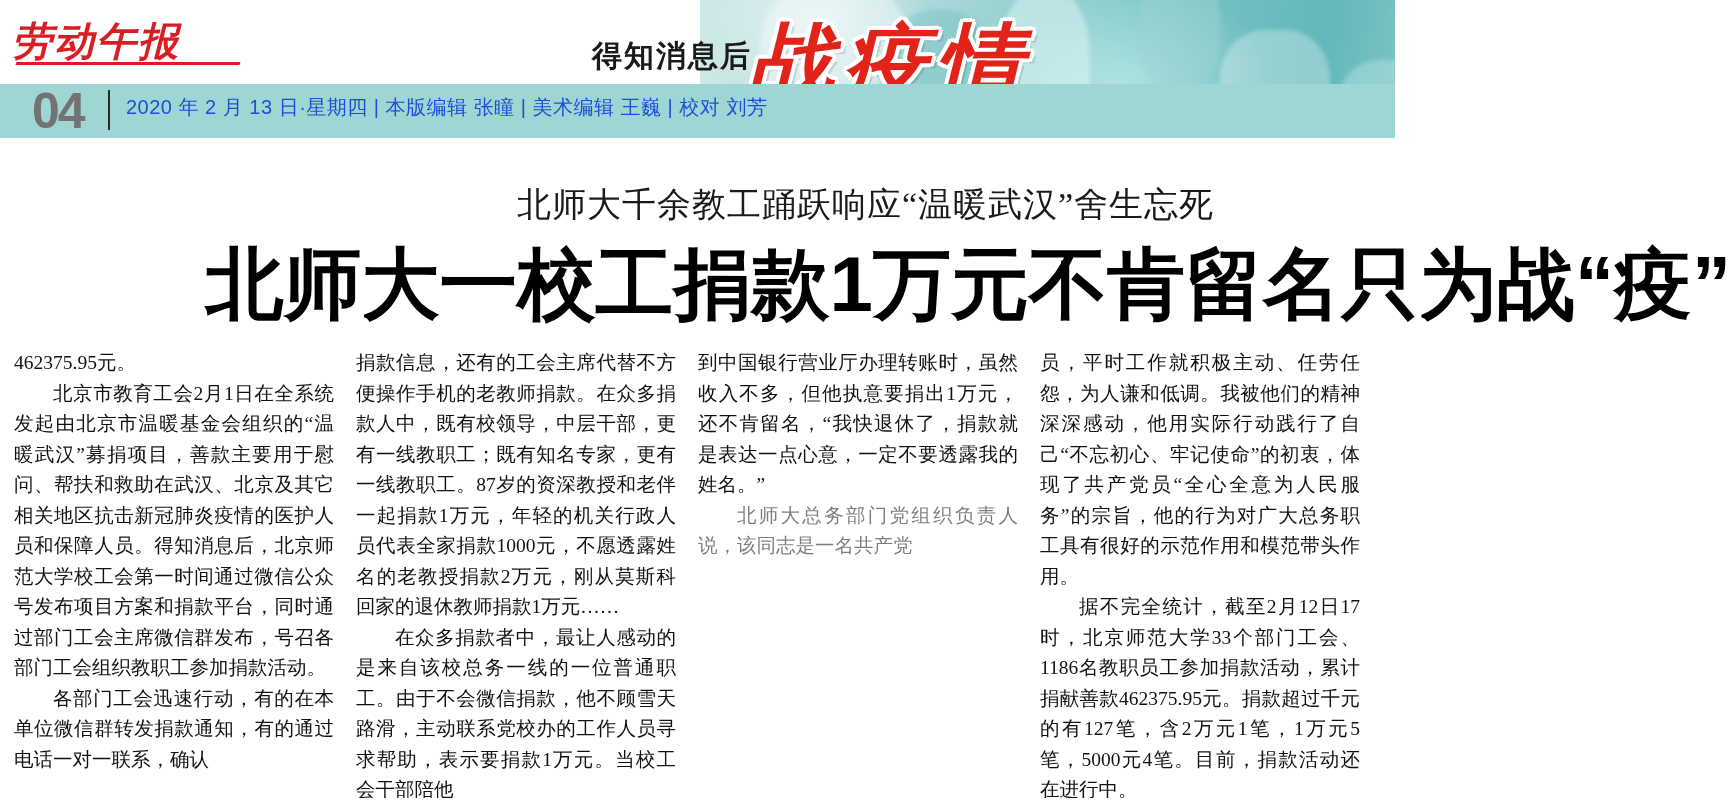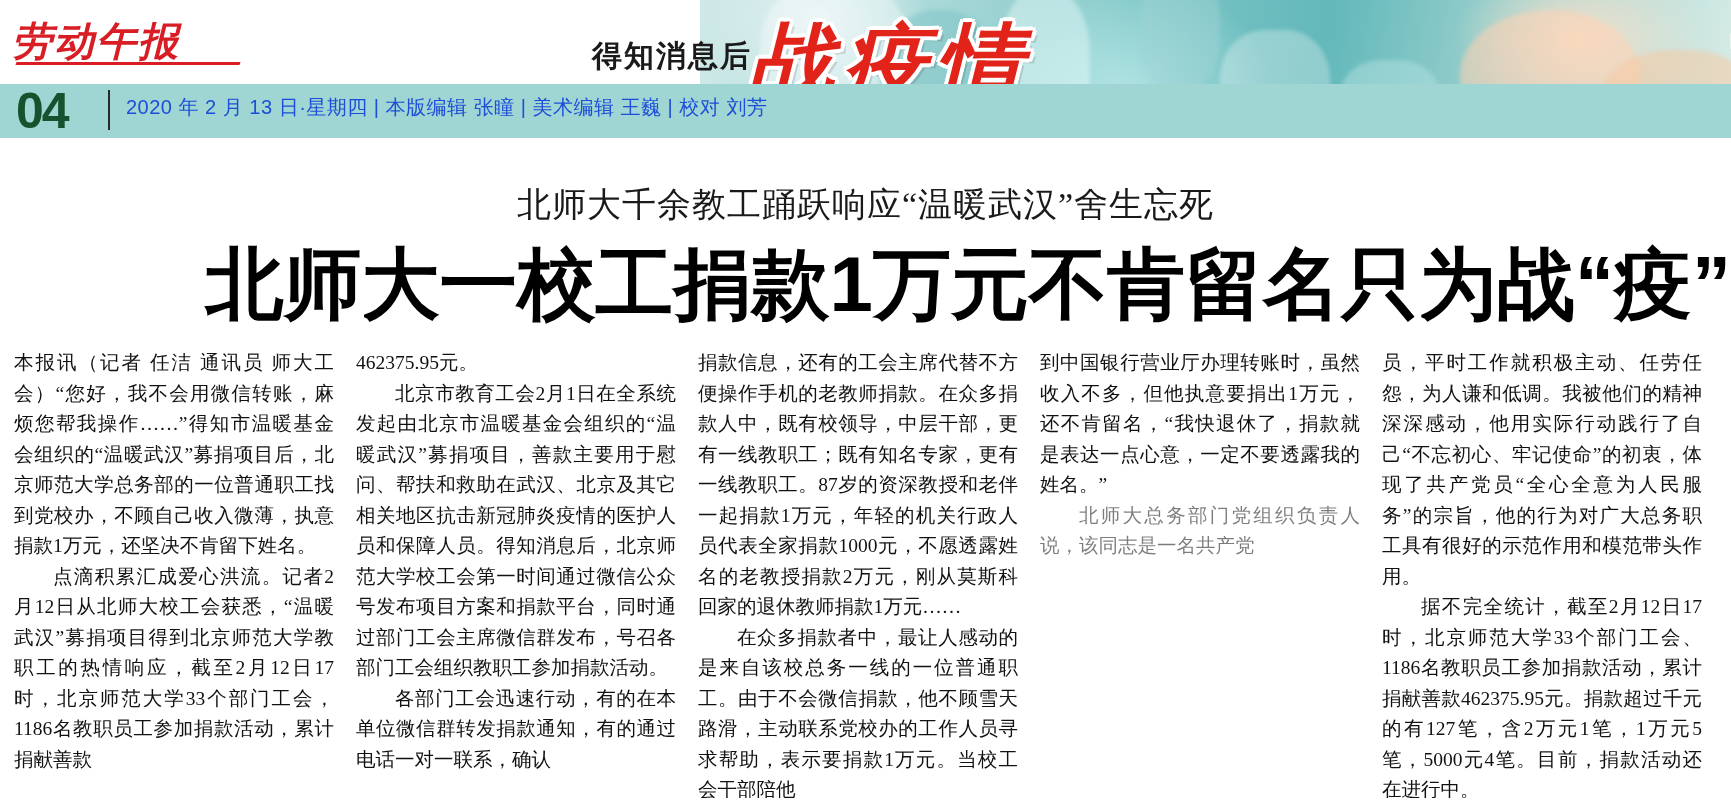--- a/index.html
+++ b/index.html
@@ -11,21 +11,21 @@
     width: 1731px;
     height: 812px;
     font-family: "Liberation Serif", "DejaVu Serif", serif;
     overflow: hidden;
     position: relative;
   }
 
   
   .masthead {
     position: relative;
-    width: 1731px;
+    width: 1395px;
     height: 138px;
     overflow: hidden;
     background: #ffffff;
   }
   
   .masthead-photo {
     position: absolute;
     left: 700px;
     top: 0;
     width: 1031px;
@@ -121,25 +121,25 @@
   .info-bar {
     position: absolute;
     left: 0;
     top: 84px;
     width: 1731px;
     height: 54px;
     background: #9fd6d3;
   }
   .page-number {
     position: absolute;
-    left: 16px;
+    left: 32px;
     top: 82px;
     font-size: 50px;
     font-weight: bold;
-    color: #14532d;
+    color: #737373;
     font-family: "Liberation Sans", sans-serif;
     letter-spacing: -2px;
     line-height: 58px;
   }
   .info-divider {
     position: absolute;
     left: 108px;
     top: 90px;
     width: 2px;
     height: 40px;
@@ -236,24 +236,20 @@
   <div class="page-number">04</div>
   <div class="info-divider"></div>
   <div class="info-text">2020 年 2 月 13 日·星期四 | 本版编辑 张瞳 | 美术编辑 王巍 | 校对 刘芳</div>
 </div>
 
 <div class="shoulder-title">北师大千余教工踊跃响应“温暖武汉”舍生忘死</div>
 <div class="main-title">北师大一校工捐款1万元不肯留名只为战“疫”</div>
 
 <div class="columns">
 
-  <div class="col">
-    <p class="lead">本报讯（记者 任洁 通讯员 师大工会）“您好，我不会用微信转账，麻烦您帮我操作……”得知市温暖基金会组织的“温暖武汉”募捐项目后，北京师范大学总务部的一位普通职工找到党校办，不顾自己收入微薄，执意捐款1万元，还坚决不肯留下姓名。</p>
-    <p>点滴积累汇成爱心洪流。记者2月12日从北师大校工会获悉，“温暖武汉”募捐项目得到北京师范大学教职工的热情响应，截至2月12日17时，北京师范大学33个部门工会，1186名教职员工参加捐款活动，累计捐献善款</p>
-  </div>
 
   <div class="col">
     <p class="lead">462375.95元。</p>
     <p>北京市教育工会2月1日在全系统发起由北京市温暖基金会组织的“温暖武汉”募捐项目，善款主要用于慰问、帮扶和救助在武汉、北京及其它相关地区抗击新冠肺炎疫情的医护人员和保障人员。得知消息后，北京师范大学校工会第一时间通过微信公众号发布项目方案和捐款平台，同时通过部门工会主席微信群发布，号召各部门工会组织教职工参加捐款活动。</p>
     <p>各部门工会迅速行动，有的在本单位微信群转发捐款通知，有的通过电话一对一联系，确认</p>
   </div>
 
   <div class="col">
     <p class="lead">捐款信息，还有的工会主席代替不方便操作手机的老教师捐款。在众多捐款人中，既有校领导，中层干部，更有一线教职工；既有知名专家，更有一线教职工。87岁的资深教授和老伴一起捐款1万元，年轻的机关行政人员代表全家捐款1000元，不愿透露姓名的老教授捐款2万元，刚从莫斯科回家的退休教师捐款1万元……</p>
     <p>在众多捐款者中，最让人感动的是来自该校总务一线的一位普通职工。由于不会微信捐款，他不顾雪天路滑，主动联系党校办的工作人员寻求帮助，表示要捐款1万元。当校工会干部陪他</p>

